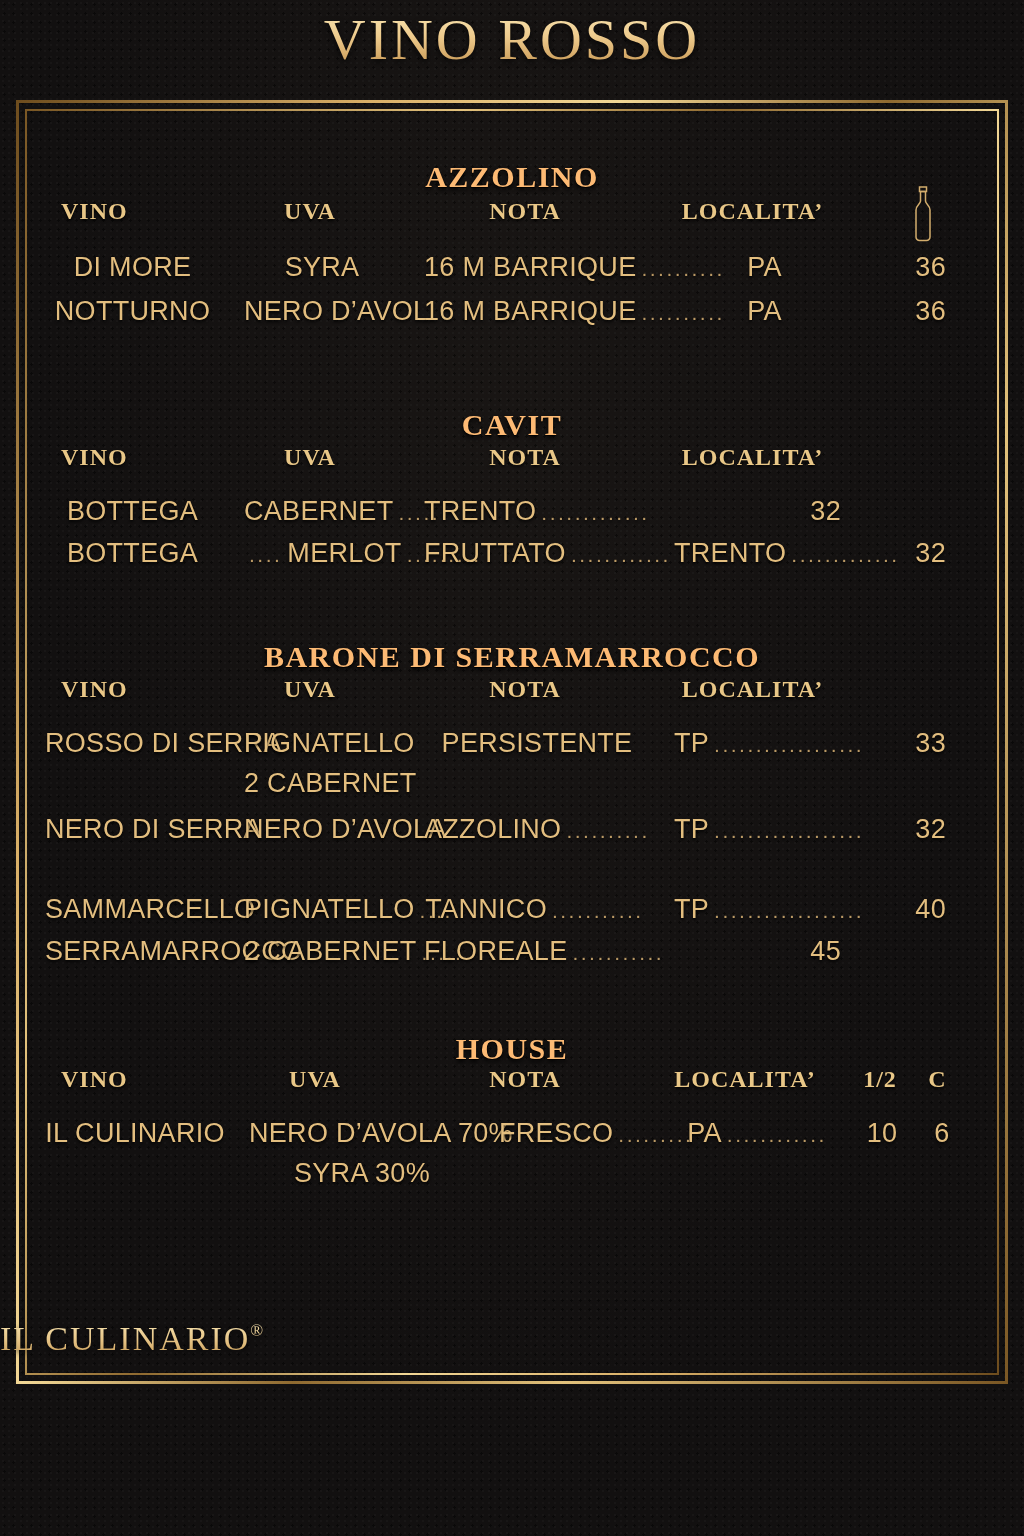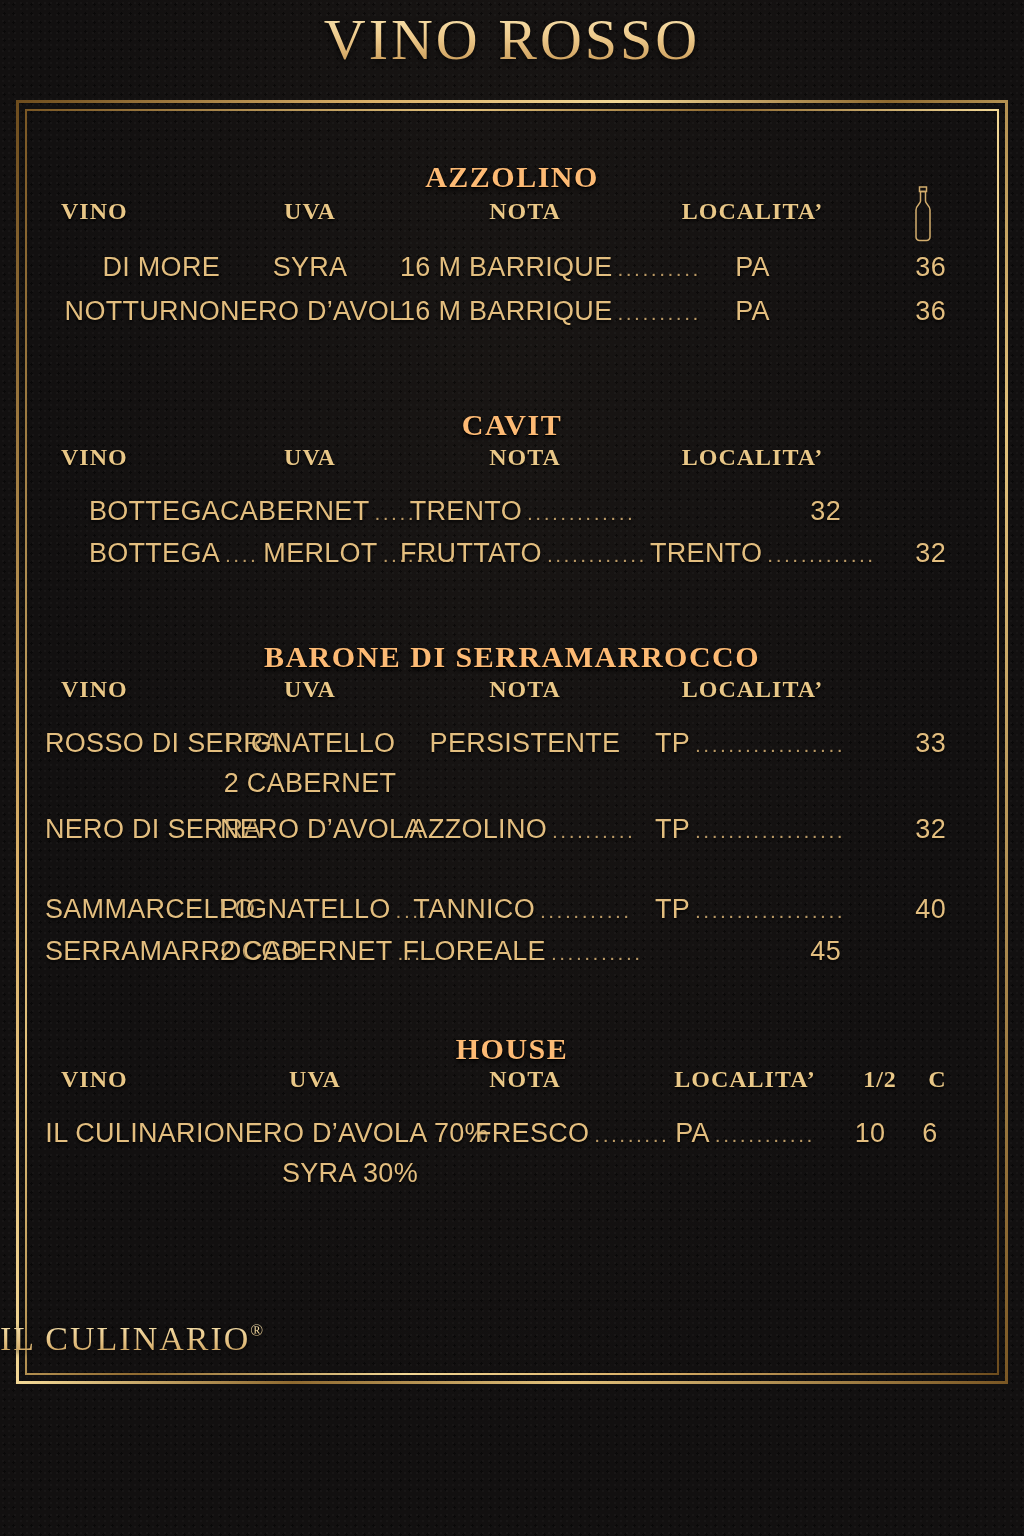--- a/index.html
+++ b/index.html
@@ -57,22 +57,22 @@
     color: #e9c787; text-align: center; white-space: nowrap;
     text-shadow: 0 2px 3px rgba(0,0,0,.9);
   }
   .h.first { text-align: left; padding-left: 16px; }
 
   .c {
     font-family: "Liberation Sans", sans-serif;
     font-size: 27px; color: #e3be7f; letter-spacing: .3px; white-space: nowrap;
     text-shadow: 0 2px 3px rgba(0,0,0,.85);
   }
-  .c.left  { text-align: right; }
-  .c.mid   { text-align: center; }
+  .c.left  { text-align: center; }
+  .c.mid   { text-align: center; margin-left: 24px; }
   .c.right { text-align: right; padding-right: 14px; }
   .c i, .c em { font-style: normal; }
 
   .dots {
     letter-spacing: 2.5px; font-size: 21px; color: #d8b173; opacity: .85;
     margin: 0 5px;
   }
   .dots:empty, .sub:empty { display: none; }
   .sub { display: block; font-size: 27px; margin-top: 9px; }
 

